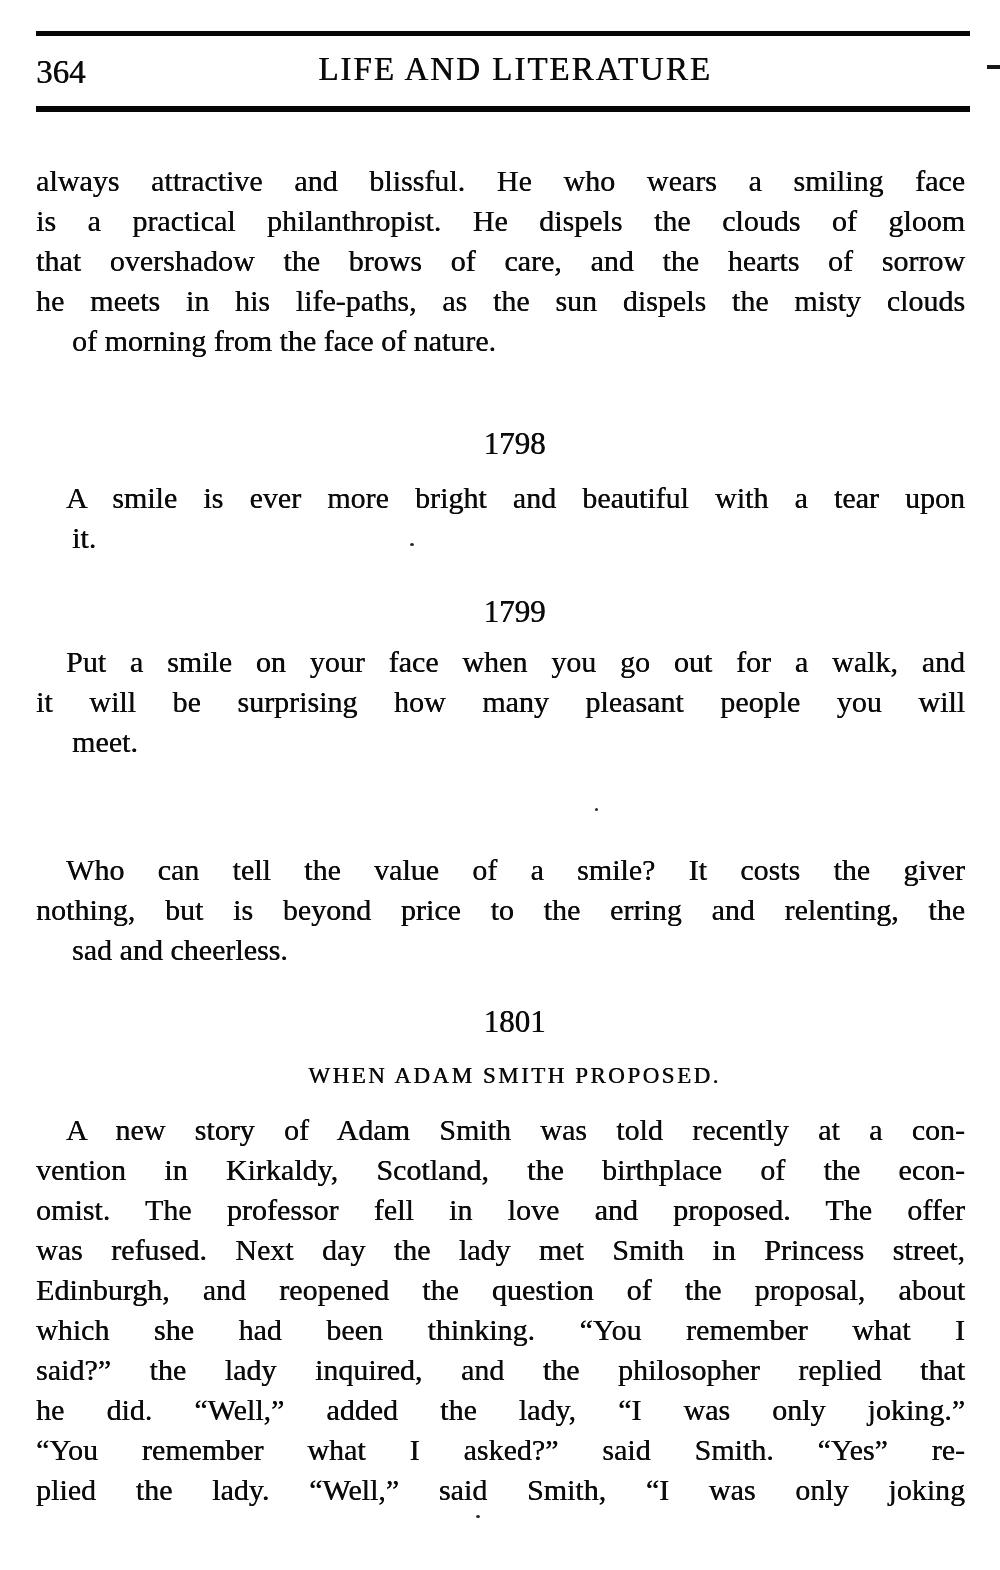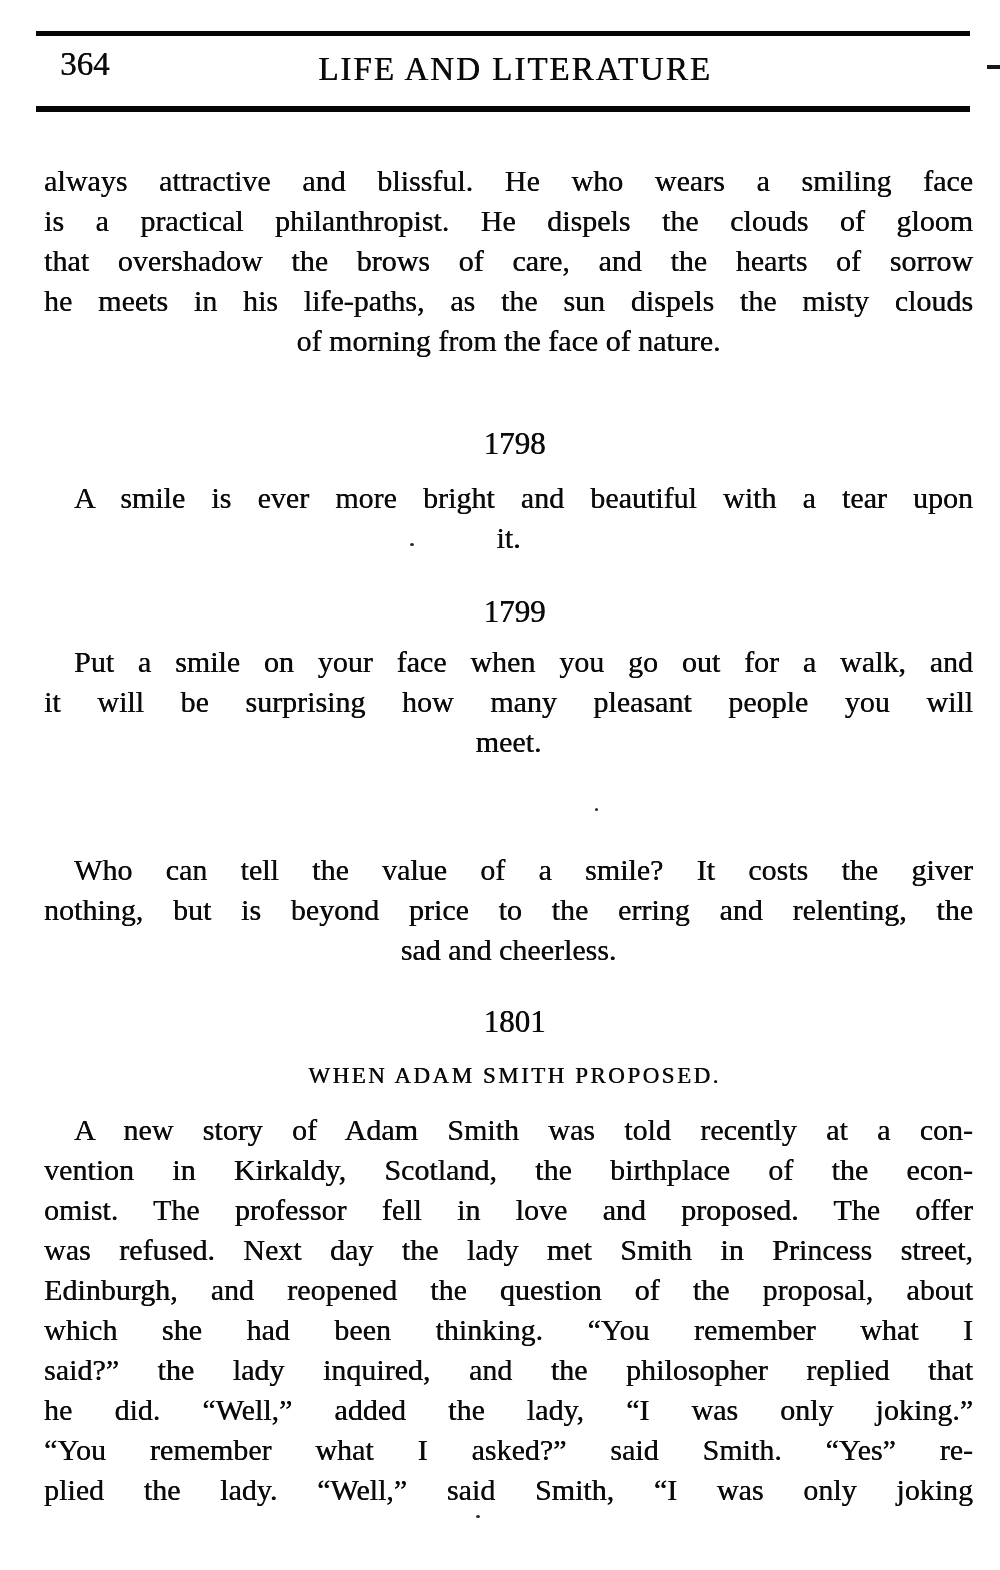--- a/index.html
+++ b/index.html
@@ -14,42 +14,41 @@
     width: 1000px; height: 1570px;
     background: #ffffff;
     overflow: hidden;
   }
 
   
   .rule { position: absolute; left: 36px; width: 934px; background: #060606; }
   .rule-top    { top: 31px;  height: 5px; }
   .rule-bottom { top: 106px; height: 6px; }
   .pagenum {
-    position: absolute; left: 36px; top: 44px;
+    position: absolute; left: 36px; top: 52px;
     font-size: 33px; line-height: 40px;
     text-shadow: 0.4px 0 0 currentColor;
-    margin-left: 24px;
   }
   .runtitle {
     position: absolute; left: 30px; top: 49px; width: 970px;
     text-align: center;
     font-size: 33px; line-height: 40px; letter-spacing: 2px;
     text-shadow: 0.5px 0 0 currentColor;
   }
 
   
   .bodyline {
-    position: absolute; left: 44px; width: 929px;
+    position: absolute; left: 36px; width: 929px;
     height: 40px; line-height: 40px;
     font-size: 30px;
     text-shadow: 0.35px 0 0 currentColor;
     font-family: Liberation Serif, serif;
   }
   .jl { text-align: justify; text-align-last: justify; }
-  .ll { text-align: center; }
+  .ll { text-align: left; margin-left: 36px; }
   .ind { text-indent: 30px; }
 
   
   .entry-num {
     position: absolute; left: 50px; width: 929px;
     text-align: center;
     font-size: 31px; line-height: 36px;
     text-shadow: 0.4px 0 0 currentColor;
   }
   .entry-title {

